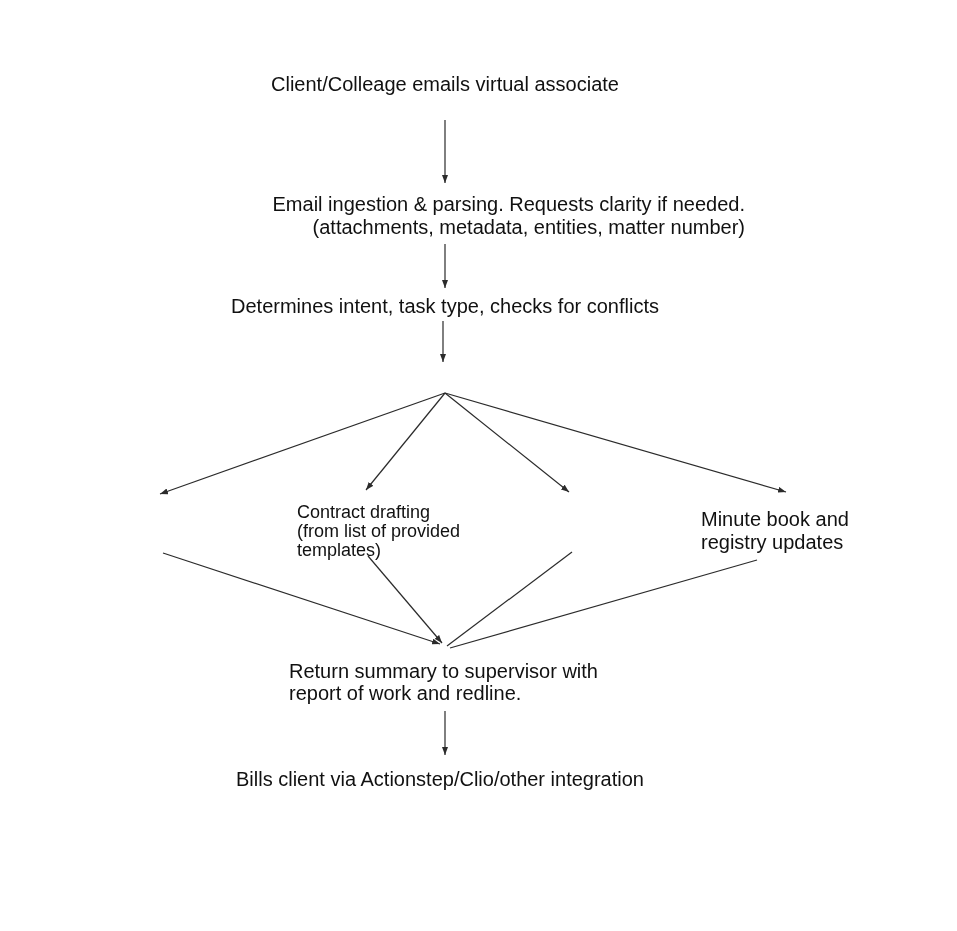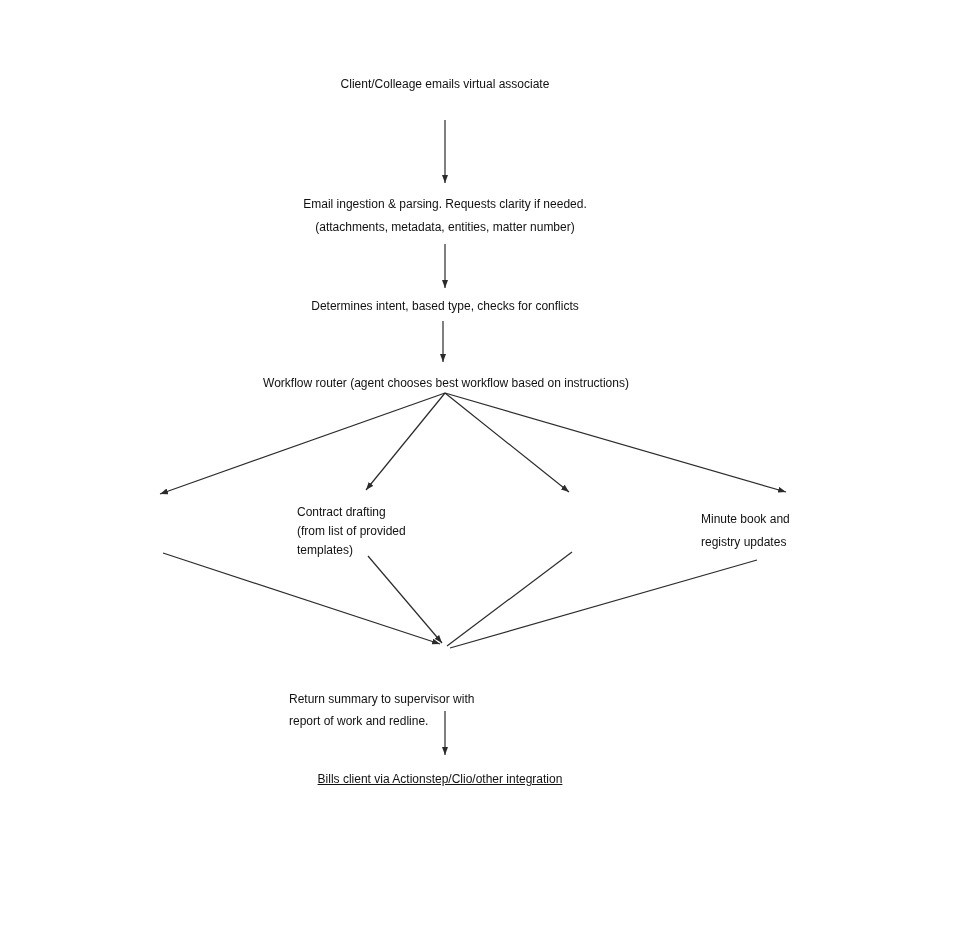--- a/index.html
+++ b/index.html
@@ -19,34 +19,33 @@
   .arrows-layer {
     position: absolute;
     left: 0;
     top: 0;
     width: 957px;
     height: 931px;
   }
   .node {
     position: absolute;
     white-space: pre-line;
-    font-size: 12px;
+    font-size: 20px;
     line-height: 23px;
     color: #111111;
   }
   .node.centered {
     text-align: center;
   }
   .node.small {
-    font-size: 12px;
+    font-size: 18px;
     line-height: 19px;
   }
   .node.tight {
     line-height: 22px;
-    margin-top: 28px;
   }
   line {
     stroke: #2b2b2b;
     stroke-width: 1.2;
   }
 </style>
 </head>
 <body>
 
 <div class="stage">
@@ -70,34 +69,33 @@
     <line x1="163" y1="553" x2="440" y2="644" marker-end="url(#ah)"></line>
     <line x1="368" y1="556" x2="442" y2="643" marker-end="url(#ah)"></line>
     <line x1="572" y1="552" x2="447" y2="646"></line>
     <line x1="757" y1="560" x2="450" y2="648"></line>
 
     <line x1="445" y1="711" x2="445" y2="755" marker-end="url(#ah)"></line>
   </svg>
 
   <div class="node centered" style="left:145px; top:73px; width:600px;">Client/Colleage emails virtual associate</div>
 
-  <div class="node centered" style="left:145px; top:193px; width:600px;">Email ingestion &amp; parsing. Requests clarity if needed.
+  <div class="node centered" style="left:145px; top:193px; width:600px;text-align:right;">Email ingestion &amp; parsing. Requests clarity if needed.
 (attachments, metadata, entities, matter number)</div>
 
-  <div class="node centered" style="left:145px; top:295px; width:600px;">Determines intent, based type, checks for conflicts</div>
+  <div class="node centered" style="left:145px; top:295px; width:600px;">Determines intent, task type, checks for conflicts</div>
 
-  <div class="node centered" style="left:95px; top:372px; width:702px;">Workflow router (agent chooses best workflow based on instructions)</div>
 
 
   <div class="node small" style="left:297px; top:503px; width:170px;">Contract drafting
 (from list of provided
 templates)</div>
 
 
   <div class="node" style="left:701px; top:508px; width:180px;">Minute book and
 registry updates</div>
 
   <div class="node tight" style="left:289px; top:660px; width:320px;">Return summary to supervisor with
 report of work and redline.</div>
 
-  <div class="node centered" style="left:140px; top:768px; width:600px;text-decoration:underline;">Bills client via Actionstep/Clio/other integration</div>
+  <div class="node centered" style="left:140px; top:768px; width:600px;">Bills client via Actionstep/Clio/other integration</div>
 
 </div>
 
 </body></html>

